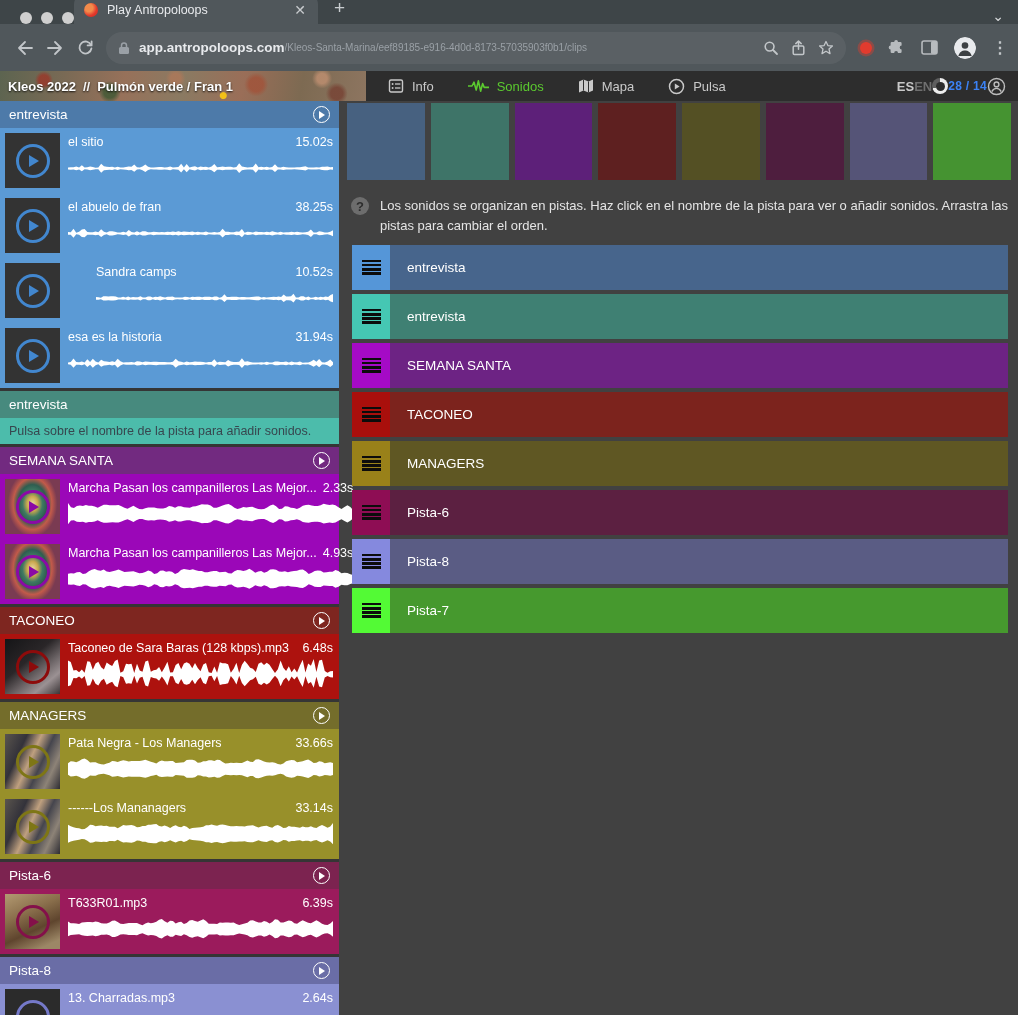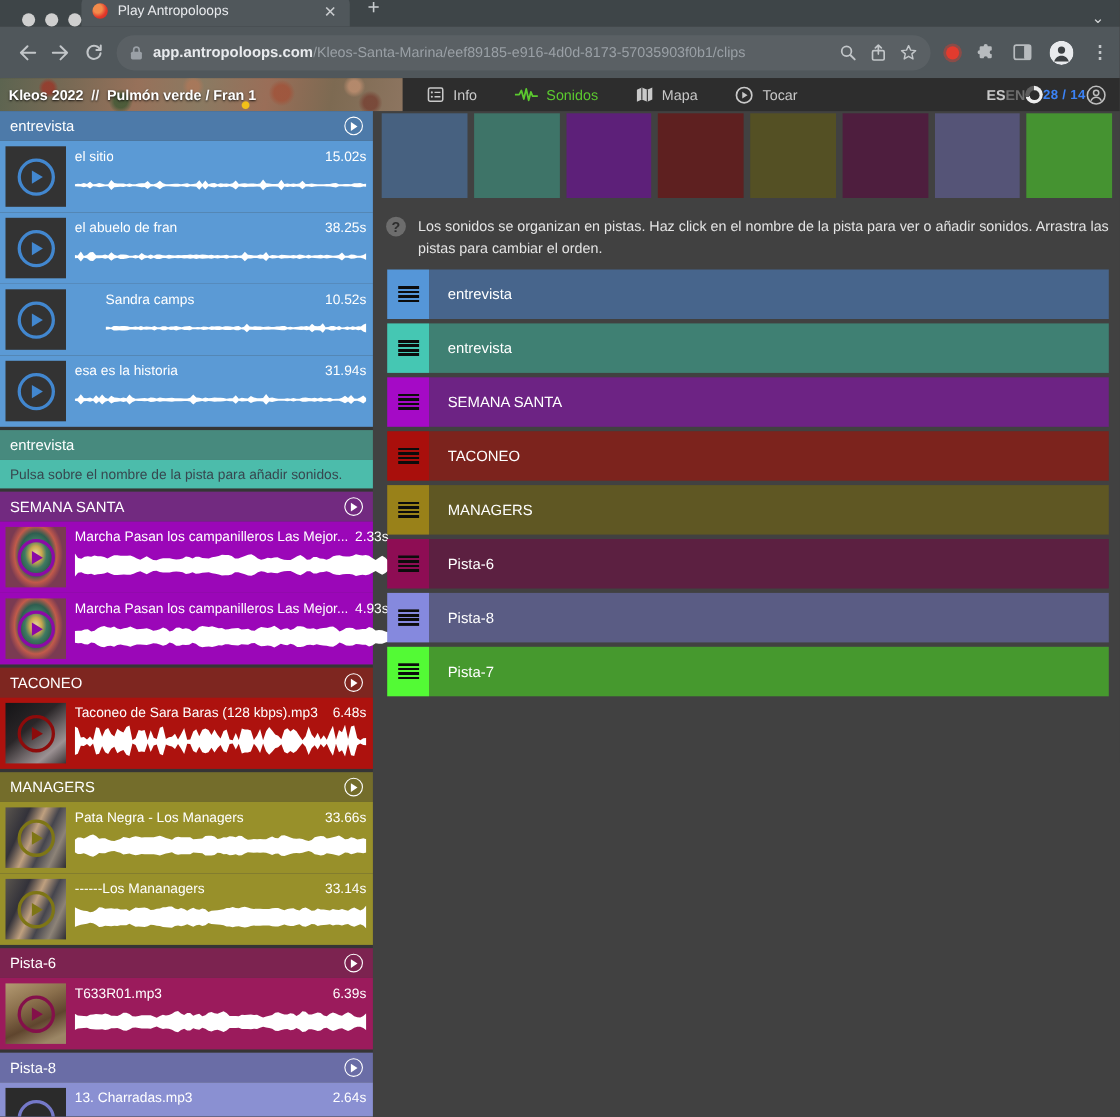--- a/index.html
+++ b/index.html
@@ -18,21 +18,21 @@
   .tab .tab-close { color:#c8cbce; font-size:14px; padding:0 2px; cursor:default; }
   .newtab { color:#c9cdd0; font-size:19px; line-height:1; margin:0 0 7px 16px; }
   .strip-chevron { position:absolute; right:14px; top:8px; color:#d6d8da; font-size:14px; }
 
   .toolbar { height:47px; background:#50575b; display:flex; align-items:center; padding:0 10px; }
   .nav-ic { width:30px; height:30px; display:flex; align-items:center; justify-content:center; flex:none; }
   .urlpill { flex:1; height:32px; margin:0 8px 0 6px; background:rgba(255,255,255,0.06); border-radius:16px;
              display:flex; align-items:center; padding:0 12px; overflow:hidden; }
   .urlpill .lock { margin-right:9px; display:flex; }
   .url-domain { color:#e8eaed; font-size:13.5px; font-weight:700; white-space:nowrap; }
-  .url-path { color:#9aa0a6; font-size:13px; white-space:nowrap; flex:1; overflow:hidden; }
+  .url-path { color:#9aa0a6; font-size:10px; white-space:nowrap; flex:1; overflow:hidden; }
   .pill-ic { margin-left:12px; display:flex; flex:none; }
   .ext-zone { display:flex; align-items:center; gap:16px; margin-left:6px; }
   .record-dot { width:12px; height:12px; border-radius:50%; background:#e23b2e; box-shadow:0 0 0 2.5px rgba(226,59,46,.4); }
   .avatar { width:22px; height:22px; border-radius:50%; overflow:hidden; }
   .menu-dots { color:#c2c6c9; font-size:16px; font-weight:700; }
 
   
   .appbar { height:30px; background:#2d2d2d; display:flex; align-items:stretch; color:#c9c9c9; }
   .crumb { width:366px; flex:none; display:flex; align-items:center; padding:0 8px; color:#fff;
            font-size:13px; text-shadow:0 1px 2px rgba(0,0,0,.85); white-space:nowrap; overflow:hidden;
@@ -224,21 +224,21 @@
         </span>
         <span>Mapa</span>
       </div>
       <div class="abtab">
         <span style="display: flex;">
           <svg width="17" height="17" viewBox="0 0 17 17">
             <circle cx="8.5" cy="8.5" r="7" fill="none" stroke="#c9c9c9" stroke-width="1.5"></circle>
             <path d="M6.8 5.4 L11.6 8.5 L6.8 11.6 Z" fill="#c9c9c9"></path>
           </svg>
         </span>
-        <span>Tocar</span>
+        <span>Pulsa</span>
       </div>
     </div>
   <div class="appbar-right">
     <span class="lang" id="lang-es">ES</span>
     <span class="lang inactive" id="lang-en">EN</span>
     <span class="loader"></span>
     <span class="counter">28 / 14</span>
     <span style="display:flex;">
       <svg width="19" height="19" viewBox="0 0 19 19">
           <circle cx="9.5" cy="9.5" r="8" fill="none" stroke="#bdbdbd" stroke-width="1.4"></circle>

